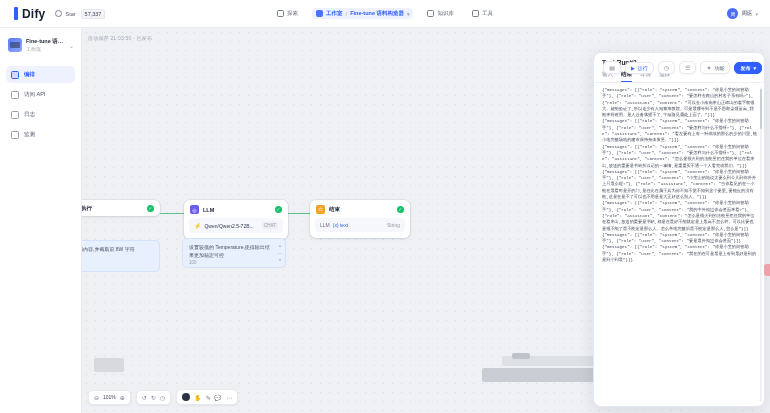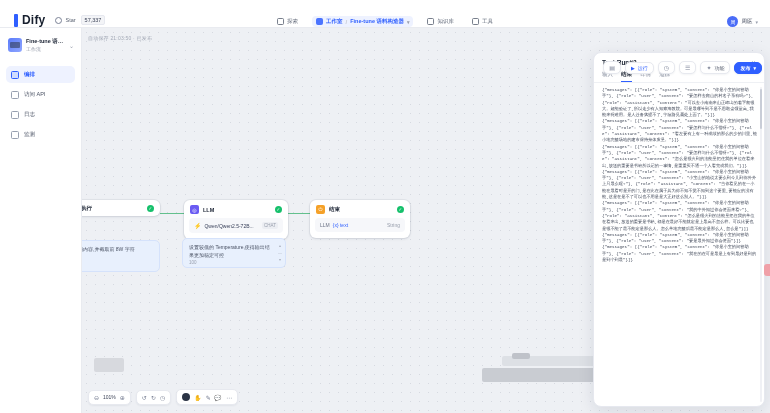--- a/index.html
+++ b/index.html
@@ -7,21 +7,21 @@
     width: 770px; height: 413px;
     font-family: "Liberation Sans", sans-serif;
     background: #f2f4f7;
     overflow: hidden;
   }
   .app { position: relative; width: 770px; height: 413px; background: #eef0f4; }
 
   
   .topbar {
     position: absolute; top: 0; left: 0; right: 0; height: 28px;
-    background: #ffffff; display: flex; align-items: flex-end;
+    background: #ffffff; display: flex; align-items: center;
     border-bottom: 1px solid #e9ebf0; z-index: 40;
   }
   .logo-wrap { display: flex; align-items: center; gap: 4px; padding-left: 14px; width: 150px; }
   .logo-mark { width: 4px; height: 13px; background: #2f5fff; border-radius: 1px; }
   .logo-text { font-size: 12px; font-weight: 700; color: #18202f; letter-spacing: .2px; }
   .star-btn {
     display: flex; align-items: center; gap: 3px;
     font-size: 5.5px; color: #5a6272; margin-left: 6px;
   }
   .gh-dot { width: 7px; height: 7px; border-radius: 50%; border: 1.1px solid #7b8296; }

